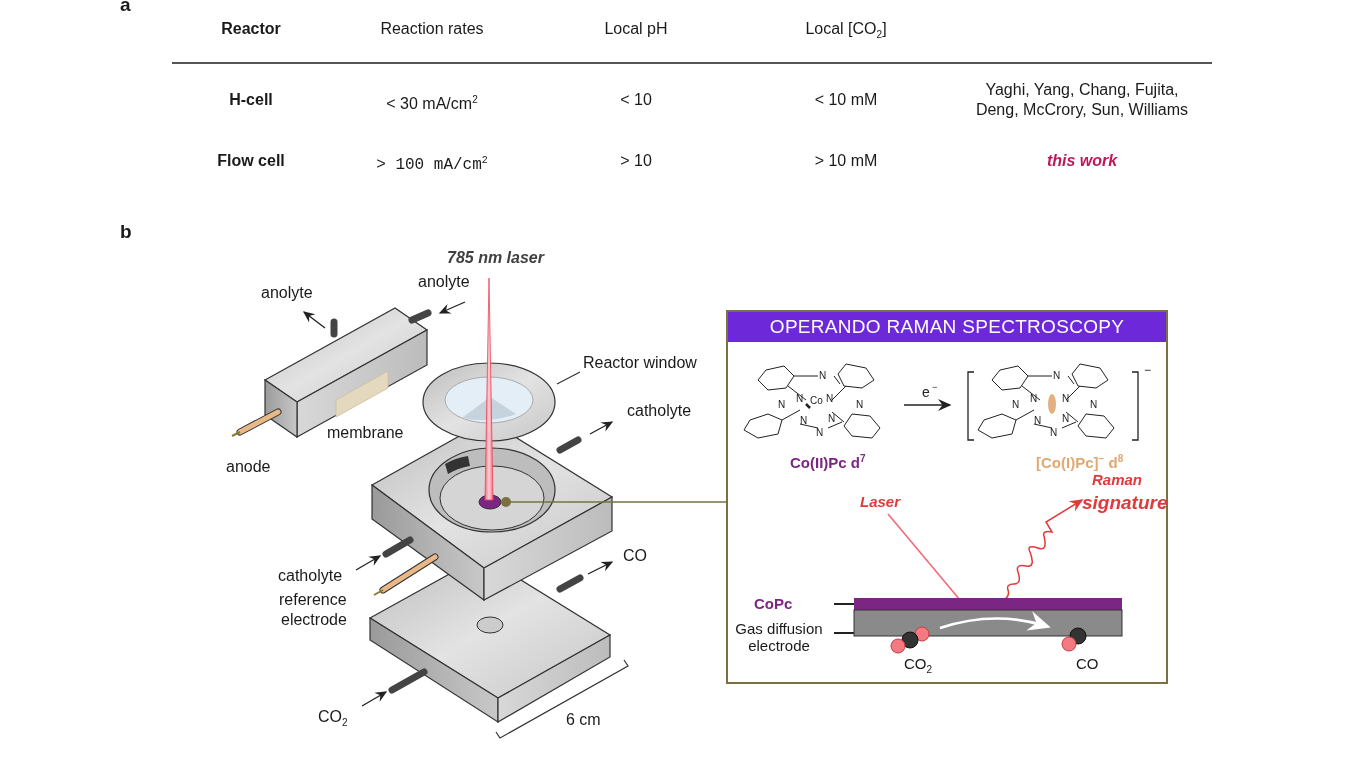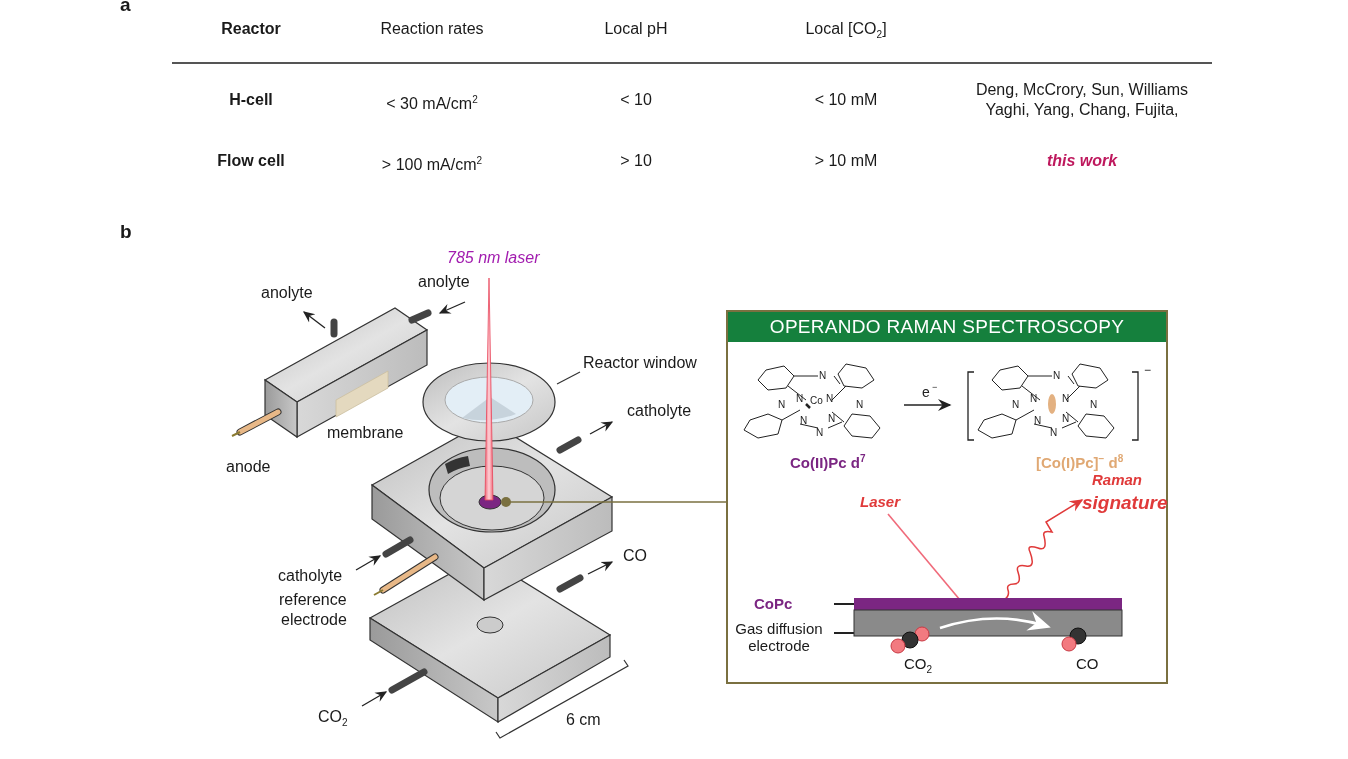--- a/index.html
+++ b/index.html
@@ -5,25 +5,25 @@
   html, body { margin: 0; padding: 0; background: #ffffff; }
   body { width: 1348px; height: 759px; position: relative; overflow: hidden;
          font-family: "Liberation Sans", sans-serif; color: #1a1a1a; }
   .abs { position: absolute; }
   .panel-letter { font-weight: bold; font-size: 19px; }
   .th, .td { position: absolute; font-size: 16px; text-align: center; width: 200px; line-height: 20px; }
   .bold { font-weight: bold; }
   .rule { position: absolute; left: 172px; top: 62px; width: 1040px; height: 2px; background: #555; }
   .thiswork { color: #be185d; font-style: italic; font-weight: bold; }
   .lbl { position: absolute; font-size: 16px; white-space: nowrap; }
-  .laser-label { color: #a21caf; font-weight: normal; font-style: italic; font-size: 16px; }
+  .laser-label { color: #404040; font-weight: bold; font-style: italic; font-size: 16px; }
   sub, sup { font-size: 10px; }
   .raman-box { position: absolute; left: 726px; top: 310px; width: 442px; height: 374px;
                border: 2px solid #7a7040; box-sizing: border-box; background: #fff; }
-  .raman-header { position: absolute; left: 0; top: 0; width: 100%; height: 30px; background: #15803d;
+  .raman-header { position: absolute; left: 0; top: 0; width: 100%; height: 30px; background: #6d28d9;
                   color: #fff; font-size: 19px; text-align: center; line-height: 30px; letter-spacing: 0.3px; }
   .purple { color: #7b2682; font-weight: bold; }
   .orange { color: #e0a873; font-weight: bold; }
   .red-it { color: #e03a3a; font-weight: bold; font-style: italic; }
   svg text { font-family: "Liberation Sans", sans-serif; }
 </style>
 </head>
 <body>
 
 <div class="abs panel-letter" style="left:120px; top:-6px;">a</div>
@@ -37,28 +37,28 @@
   </div>
 
   <div class="rule"></div>
 
   <div>
     <div class="td bold" style="left:151px; top:90px;">H-cell</div>
     <div class="td" style="left:332px; top:90px;"><span>&lt; 30 mA/cm</span><sup>2</sup></div>
     <div class="td" style="left:536px; top:90px;">&lt; 10</div>
     <div class="td" style="left:746px; top:90px;">&lt; 10 mM</div>
     <div class="td" style="left:952px; top:80px; width:260px;">
+      <div>Yaghi, Yang, Chang, Fujita,</div>
       <div>Deng, McCrory, Sun, Williams</div>
-      <div>Yaghi, Yang, Chang, Fujita,</div>
     </div>
   </div>
 
   <div>
     <div class="td bold" style="left:151px; top:151px;">Flow cell</div>
-    <div class="td" style="left:332px; top:151px;"><span>&gt; 100 mA/cm</span><sup>2</sup></div>
+    <div class="td" style="left:332px; top:151px;font-family:Liberation Mono, monospace;"><span>&gt; 100 mA/cm</span><sup>2</sup></div>
     <div class="td" style="left:536px; top:151px;">&gt; 10</div>
     <div class="td" style="left:746px; top:151px;">&gt; 10 mM</div>
     <div class="td thiswork" style="left:952px; top:151px; width:260px;">this work</div>
   </div>
 </div>
 
 <div class="abs panel-letter" style="left:120px; top:221px;">b</div>
 
 <svg class="abs" style="left:0; top:0;" width="1348" height="759">
   <defs>

